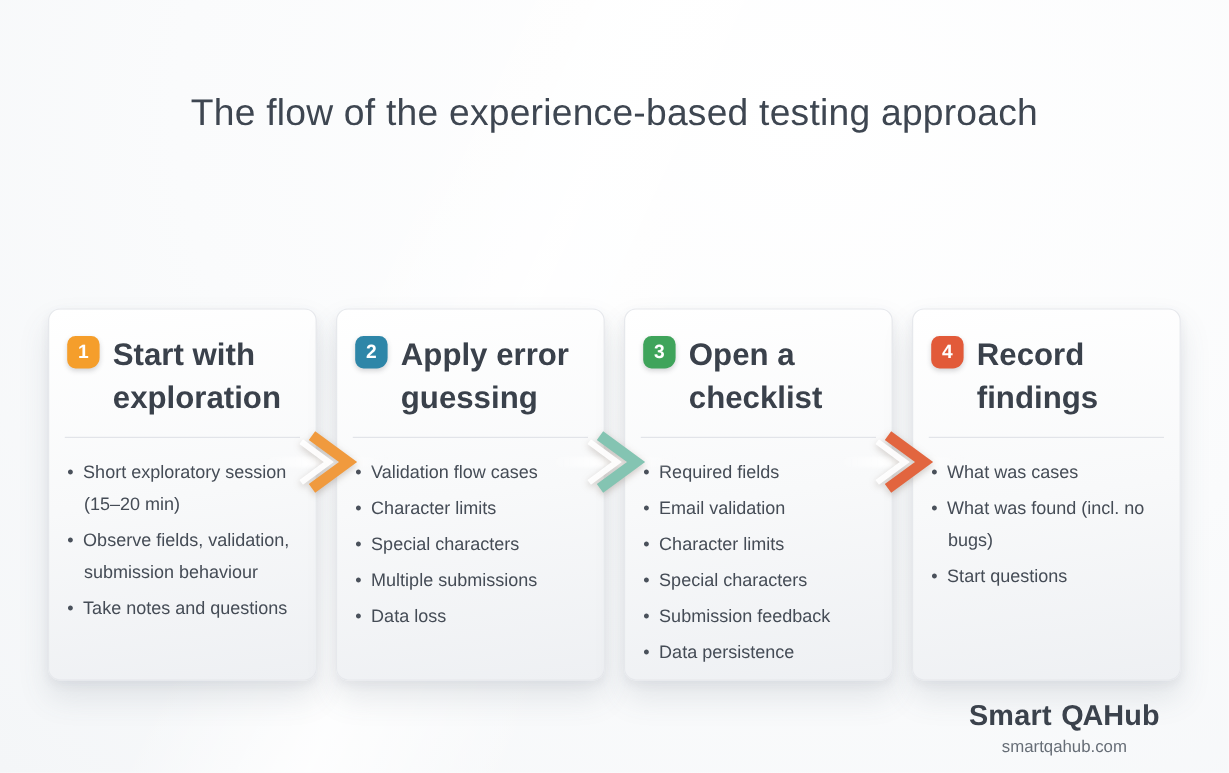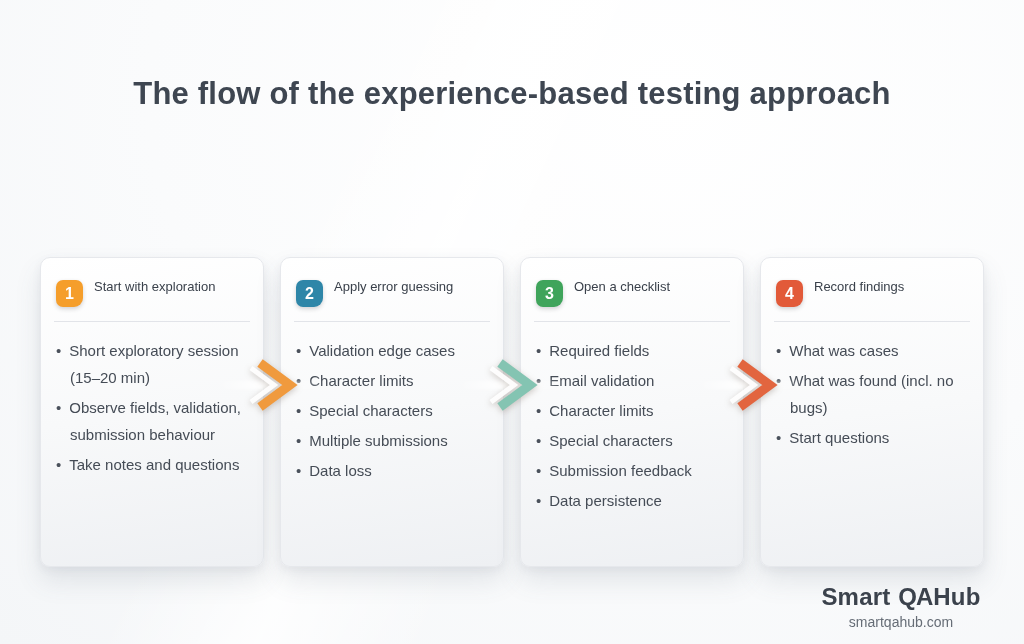--- a/index.html
+++ b/index.html
@@ -11,21 +11,21 @@
       radial-gradient(ellipse at 65% 15%, #ffffff 0%, #fafbfc 55%, #f4f6f8 100%);
     color: #3f4752;
     position: relative;
   }
 
   .page-title {
     position: absolute;
     top: 76px; left: 0; right: 0;
     text-align: center;
     font-size: 31px;
-    font-weight: 700;
+    font-weight: 400;
     letter-spacing: .2px;
     color: #3e4651;
   }
 
   .cards-row {
     position: absolute;
     top: 257px; left: 40px;
     display: flex;
     gap: 16px;
   }
@@ -52,22 +52,22 @@
     color: #ffffff;
     font-size: 16px;
     font-weight: 700;
     display: flex;
     align-items: center;
     justify-content: center;
     box-shadow: 0 2px 4px rgba(60,60,70,.22);
   }
 
   .card-title {
-    font-size: 13px;
-    font-weight: 400;
+    font-size: 26px;
+    font-weight: 700;
     line-height: 1.38;
     color: #3a414b;
   }
 
   .card-divider {
     border: none;
     border-top: 1px solid #e2e4e9;
     margin: 14px -2px 0;
   }
 
@@ -105,21 +105,21 @@
   }
   .arrow svg { position: relative; filter: drop-shadow(0 2px 3px rgba(90,70,50,.28)); }
   .arrow .chev-outer { fill: none; stroke: var(--c, #888); stroke-width: 9; }
   .arrow .chev-inner { fill: none; stroke: rgba(255,255,255,.92); stroke-width: 5; }
   .arrow-1 { left: 246px; }
   .arrow-2 { left: 486px; }
   .arrow-3 { left: 726px; }
 
   .footer-brand {
     position: absolute;
-    right: 18px; top: 583px;
+    right: 32px; top: 583px;
     width: 210px;
     text-align: center;
   }
   .brand-line {
     font-size: 24px;
     font-weight: 700;
     color: #3b424c;
     letter-spacing: .2px;
   }
   .brand-line .brand-mark {
@@ -153,21 +153,21 @@
       </ul>
   </section>
 
   <section class="card">
     <header class="card-header">
       <span class="badge" style="--c: #2E86A8;">2</span>
       <h2 class="card-title">Apply error guessing</h2>
     </header>
     <hr class="card-divider">
     <ul class="bullet-list">
-        <li>Validation edge cases</li>
+        <li>Validation flow cases</li>
         <li>Character limits</li>
         <li>Special characters</li>
         <li>Multiple submissions</li>
         <li>Data loss</li>
       </ul>
   </section>
 
   <section class="card">
     <header class="card-header">
       <span class="badge" style="--c: #3FA45B;">3</span>

